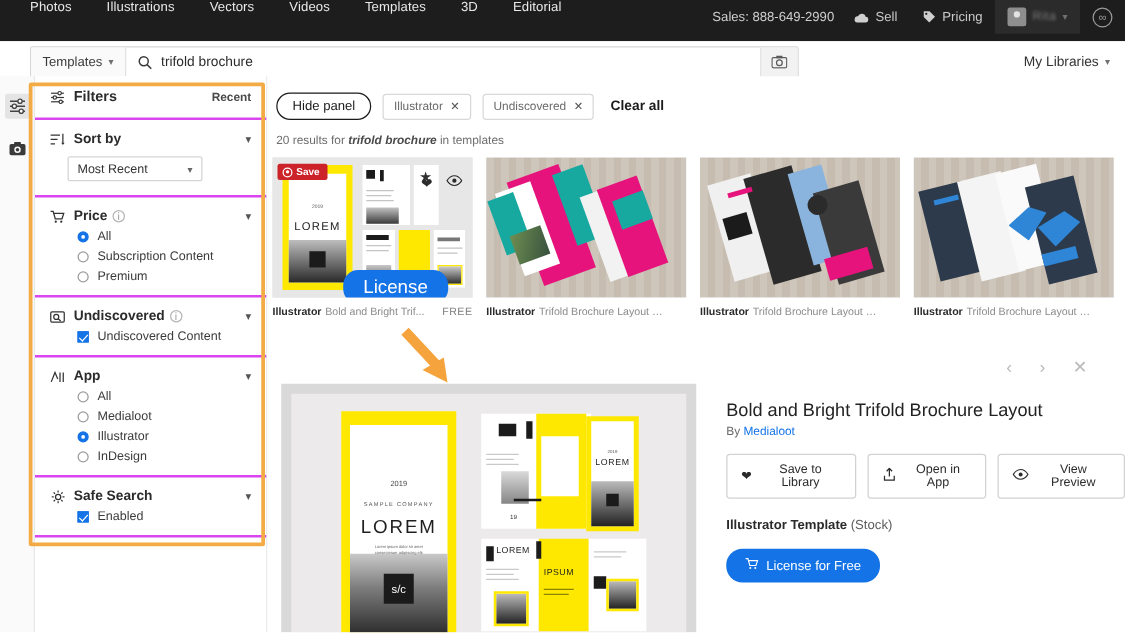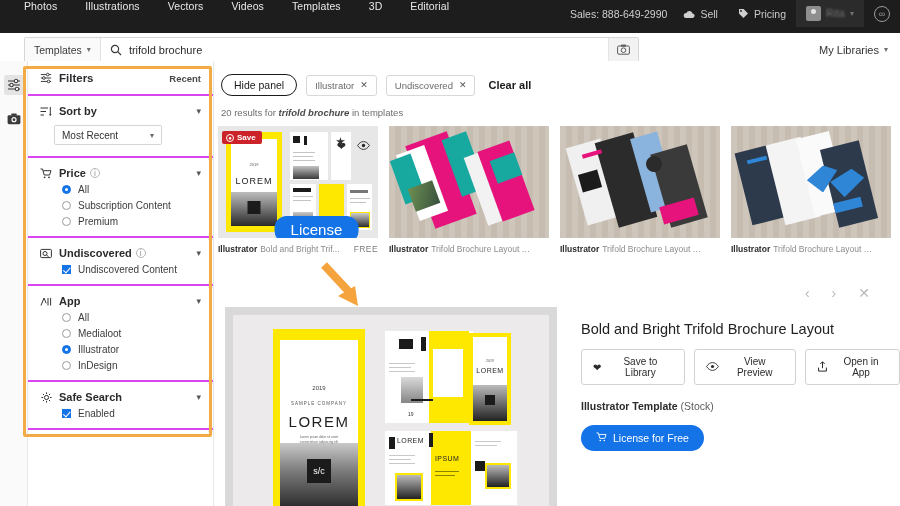--- a/index.html
+++ b/index.html
@@ -610,44 +610,47 @@
           <div class="pv-sp" style="left:238px;top:116px;width:46px;height:74px;"></div>
           <div class="pv-line" style="left:242px;top:126px;width:26px;"></div>
           <div class="pv-line" style="left:242px;top:130px;width:22px;"></div>
           <div class="pv-dark" style="left:242px;top:146px;width:10px;height:10px;"></div>
           <div class="pv-forest-sm" style="left:252px;top:148px;width:26px;height:26px;border:2px solid #ffe800;"></div>
         </div>
       </div>
 
       <div class="info-pane">
         <div class="i-title">Bold and Bright Trifold Brochure Layout</div>
+        <div class="i-by">
+          <span>By </span><a href="#">Medialoot</a>
+        </div>
         <div class="btn-row">
           <button class="obtn">
             <span>❤</span>
             <span>Save to Library</span>
-          </button>
-          <button class="obtn">
-            <span>
-              <svg width="13" height="9" viewBox="0 0 13 9">
-                  <path d="M0.6 4.5C2.3 1.8 4.3 0.6 6.5 0.6s4.2 1.2 5.9 3.9c-1.7 2.7-3.7 3.9-5.9 3.9S2.3 7.2 0.6 4.5z" fill="none" stroke="#2c2c2c" stroke-width="0.9"></path>
-                  <circle cx="6.5" cy="4.5" r="1.6" fill="#2c2c2c"></circle>
-                </svg>
-            </span>
-            <span>View Preview</span>
           </button>
           <button class="obtn">
             <span>
               <svg width="11" height="11" viewBox="0 0 11 11">
                   <path d="M5.5 0.8v6.4" stroke="#2c2c2c" stroke-width="1" fill="none"></path>
                   <path d="M3.3 3l2.2-2.2L7.7 3" stroke="#2c2c2c" stroke-width="1" fill="none"></path>
                   <path d="M1.6 6.6v3.5h7.8V6.6" stroke="#2c2c2c" stroke-width="1" fill="none"></path>
                 </svg>
             </span>
             <span>Open in App</span>
           </button>
+          <button class="obtn">
+            <span>
+              <svg width="13" height="9" viewBox="0 0 13 9">
+                  <path d="M0.6 4.5C2.3 1.8 4.3 0.6 6.5 0.6s4.2 1.2 5.9 3.9c-1.7 2.7-3.7 3.9-5.9 3.9S2.3 7.2 0.6 4.5z" fill="none" stroke="#2c2c2c" stroke-width="0.9"></path>
+                  <circle cx="6.5" cy="4.5" r="1.6" fill="#2c2c2c"></circle>
+                </svg>
+            </span>
+            <span>View Preview</span>
+          </button>
         </div>
         <div class="i-tmpl">
           <b>Illustrator Template</b>
           <span>(Stock)</span>
         </div>
         <button class="lic-free">
           <span>
             <svg width="11" height="10" viewBox="0 0 12 11">
                 <path d="M0.5 1h2l1.7 6h5.4l1.4-4.3H3.3" fill="none" stroke="#fff" stroke-width="1"></path>
                 <circle cx="4.6" cy="9.3" r="0.9" fill="#fff"></circle>

